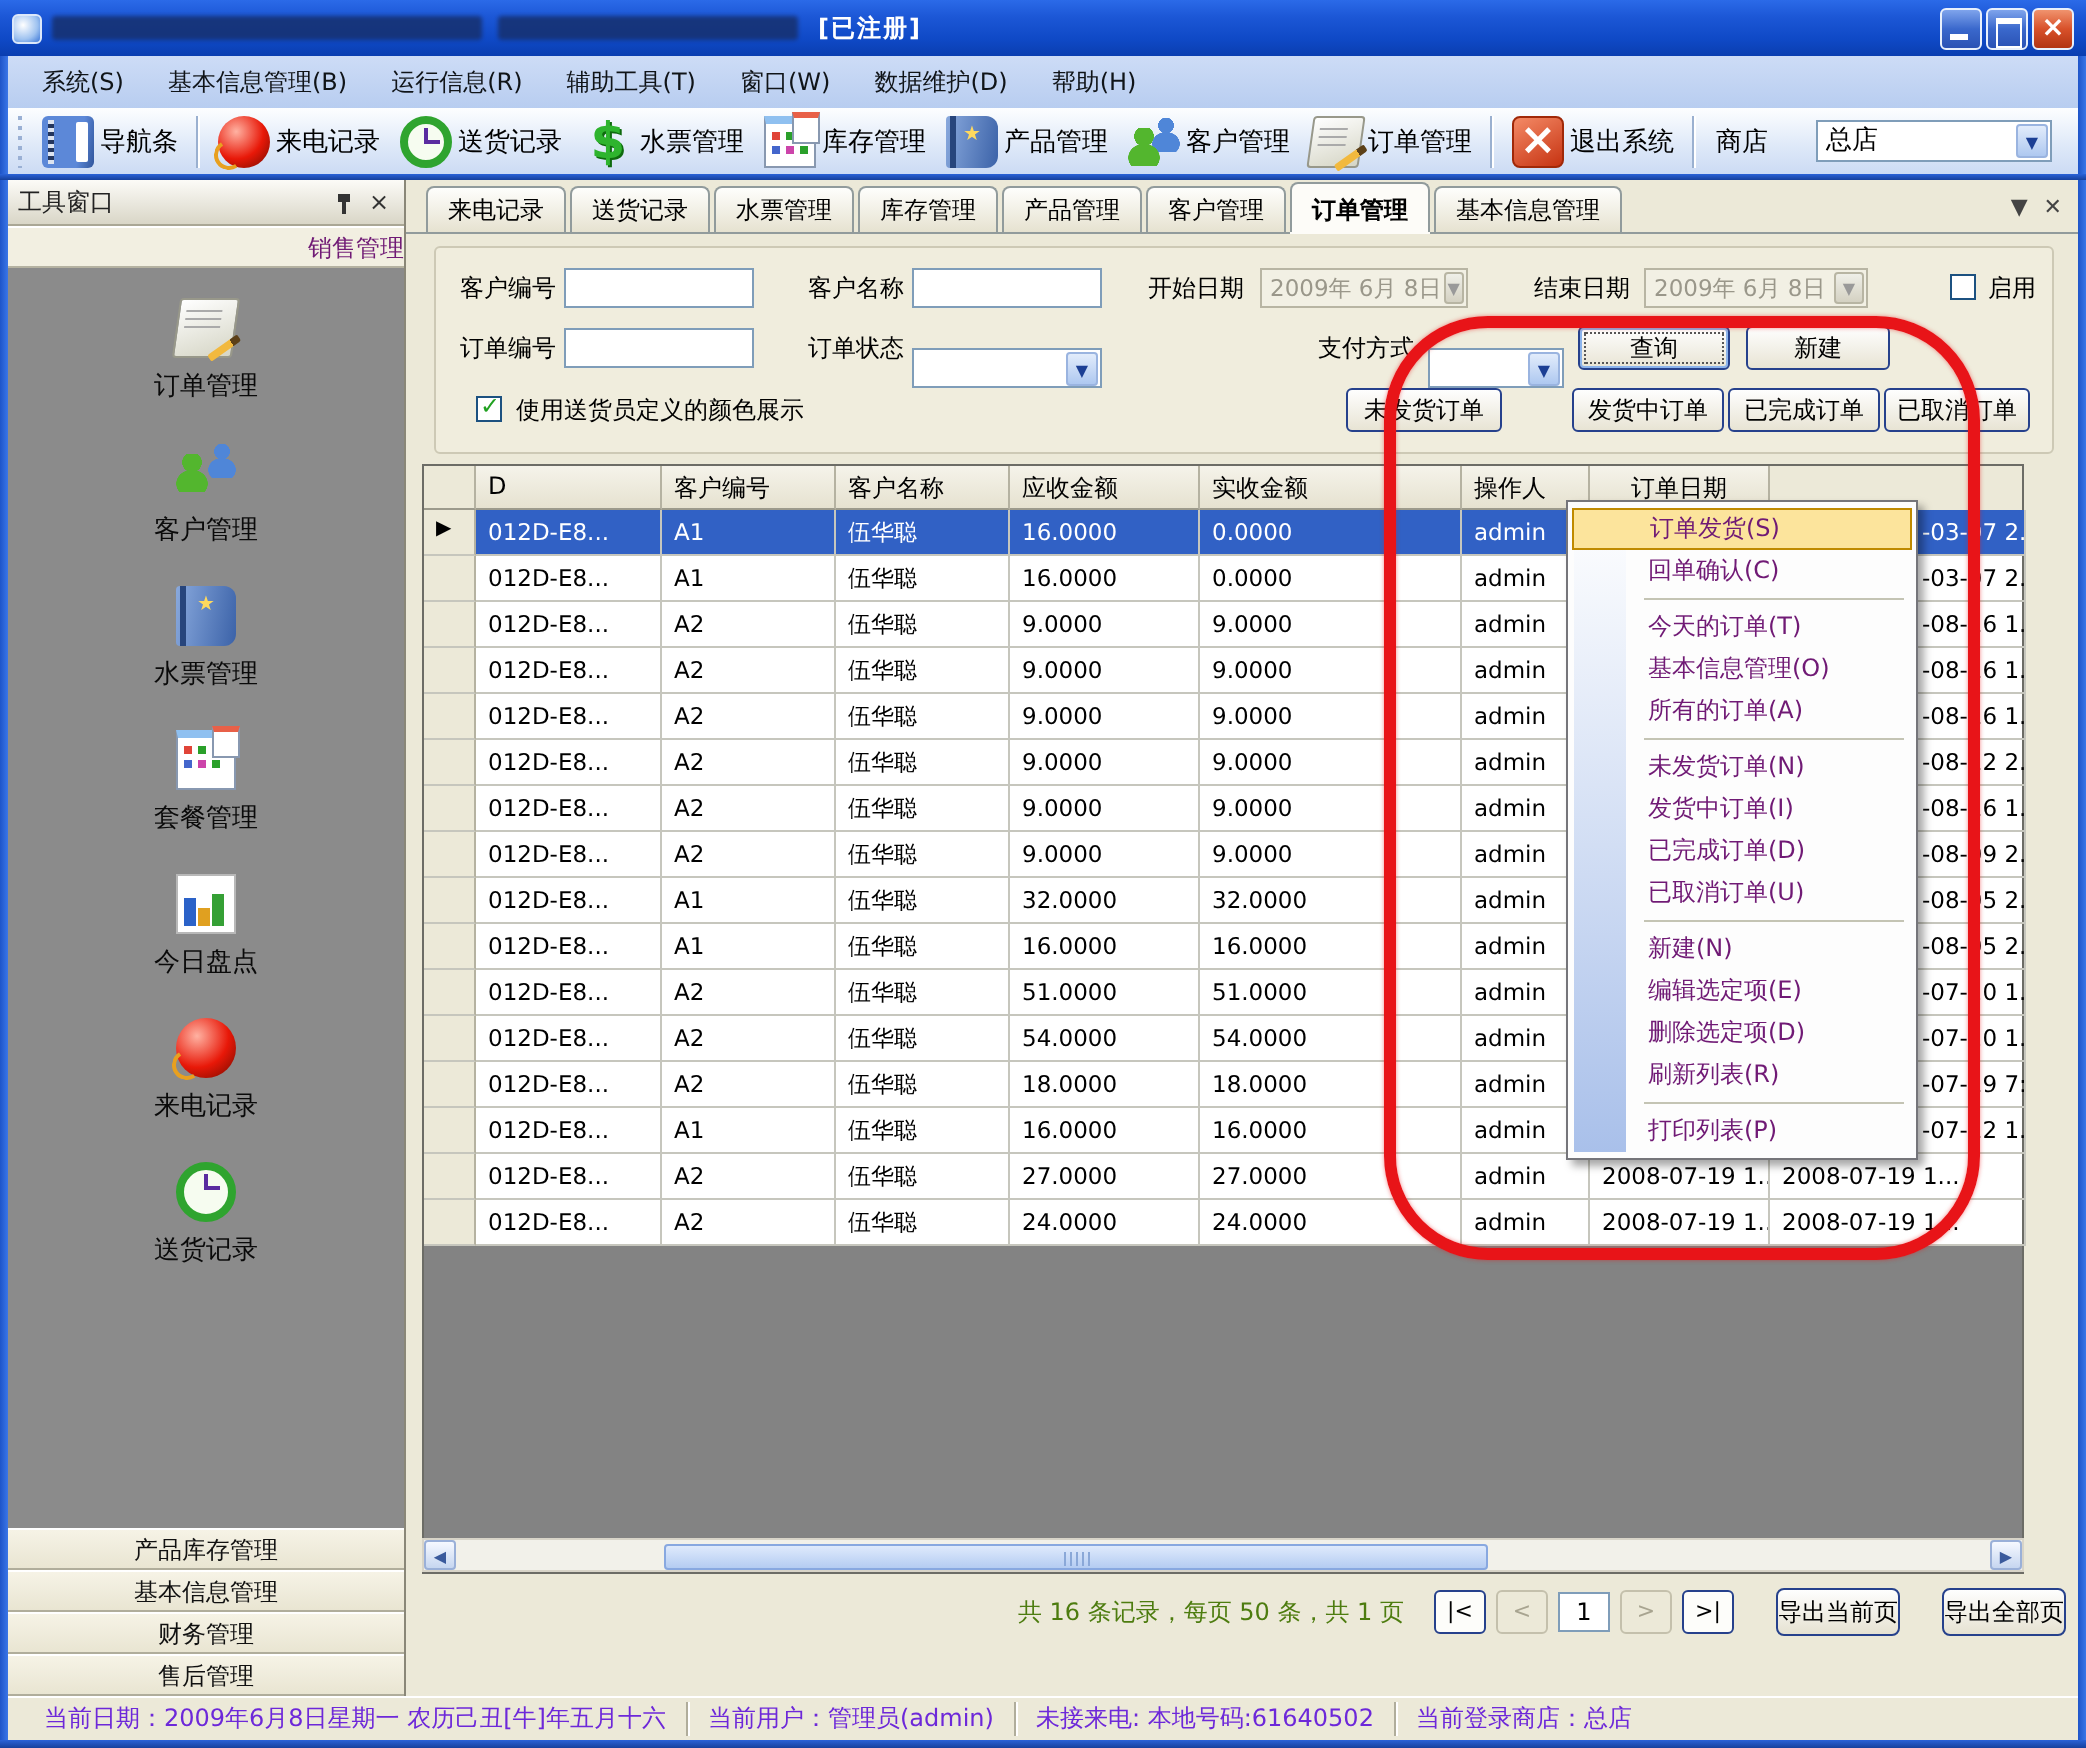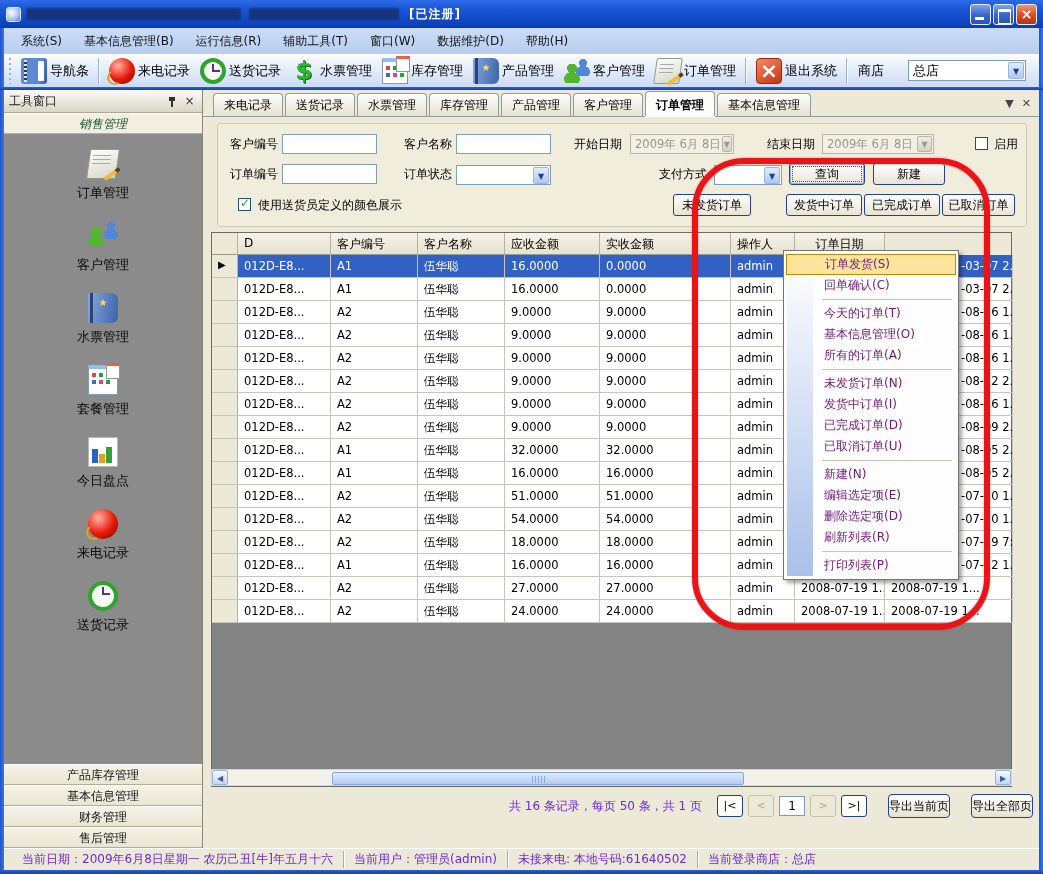--- a/index.html
+++ b/index.html
@@ -38,21 +38,21 @@
   
   .toolbar { position:absolute; left:4px; right:4px; top:54px; height:33px;
     background:linear-gradient(180deg,#fdfeff,#dde8f8 60%,#ccdbf4); display:flex; align-items:center; z-index:6; }
   .grip { width:6px; height:26px; margin:0 3px; flex:none;
     background:repeating-linear-gradient(180deg,#9ab0d4 0 2px,transparent 2px 5px); background-size:2px 100%; background-repeat:repeat-y; background-position:2px 0; }
   .tb-items { display:flex; align-items:center; height:100%; }
   .tbtn { display:flex; align-items:center; gap:3px; padding:2px 5px; height:30px; border-radius:3px; cursor:pointer; }
   .tbtn.sep { width:2px; height:26px; padding:0; margin:0 4px; border-left:1px solid #9ab0d0; border-right:1px solid #fff; border-radius:0; }
   .tlabel { font-size:13px; white-space:nowrap; }
   .shop { display:flex; align-items:center; gap:24px; margin-left:6px; font-size:13px; }
-  .combo { display:inline-flex; align-items:center; justify-content:space-between; background:#fff; border:1px solid #7f9db9; height:21px; padding-left:4px; cursor:pointer; }
+  .combo { display:inline-flex; align-items:flex-start; justify-content:space-between; background:#fff; border:1px solid #7f9db9; height:21px; padding-left:4px; cursor:pointer; }
   .shopcombo { width:118px; }
   .combo .arrow { width:16px; height:17px; margin:1px; flex:none; text-align:center; line-height:17px; font-size:8px; color:#1c3f94;
     background:linear-gradient(180deg,#e2ecfb,#aec8f0); border:1px solid #9ab4e0; border-radius:2px; }
   .accent { position:absolute; left:0; right:0; top:87px; height:3px; background:linear-gradient(180deg,#2a62d8,#16409c); z-index:6; }
 
   
   .ticon { position:relative; width:26px; height:26px; flex:none; display:inline-block; }
   .ic-nav-book { background:linear-gradient(100deg,#5c88d8 70%,#31569c); border-radius:3px; }
   .ic-nav-book::before { content:""; position:absolute; right:3px; top:3px; bottom:3px; width:6px; background:#fff; border-radius:1px; }
   .ic-nav-book::after { content:""; position:absolute; left:3px; top:2px; bottom:2px; width:3px;
@@ -92,21 +92,21 @@
 
   
   .sidebar { position:absolute; left:4px; top:90px; width:199px; bottom:26px; background:#8b8b8b; border-right:1px solid #8a8778; z-index:4; }
   .tool-titlebar { height:23px; background:linear-gradient(180deg,#fcfbf7,#d9d6c7); border-bottom:1px solid #aaa795;
     display:flex; align-items:center; padding:0 5px; color:#222; }
   .tt-label { flex:1; }
   .tt-btn { width:15px; height:15px; margin-left:3px; text-align:center; line-height:13px; color:#333; border:1px solid transparent; cursor:pointer; position:relative; }
   .pinhead { position:absolute; left:4px; top:2px; width:6px; height:4px; background:#333; }
   .pinstem { position:absolute; left:6px; top:6px; width:2px; height:6px; background:#333; }
   .section-hdr { height:21px; background:#f2efe1; border-bottom:1px solid #b5b2a1; border-top:1px solid #fff;
-    text-align:center; line-height:20px; color:#14532d;font-style:italic; }
+    text-align:right; line-height:20px; color:#701a75; }
   .side-body { position:absolute; top:45px; bottom:85px; left:0; right:0; display:flex; flex-direction:column; align-items:center; padding-top:14px; gap:19px; overflow:hidden; }
   .side-item { display:flex; flex-direction:column; align-items:center; gap:5px; cursor:pointer; }
   .side-item .ticon { width:30px; height:30px; }
   .side-item .slabel { font-size:13px; color:#0a0a0a; }
   .side-groups { position:absolute; left:0; right:0; bottom:0; }
   .grp-bar { height:21px; background:linear-gradient(180deg,#f6f3e6,#e9e5d2); border-top:1px solid #fff; border-bottom:1px solid #b0ad9b;
     text-align:center; line-height:20px; color:#111; cursor:pointer; }
 
   
   .content { position:absolute; left:203px; right:4px; top:90px; bottom:26px; background:#ece9d8; z-index:3; }
@@ -161,21 +161,21 @@
   .hscroll { position:absolute; left:8px; top:679px; width:801px; height:17px; background:#f2f1ea; border:1px solid #d8d4c8; display:flex; align-items:center; }
   .sarrow { width:16px; height:15px; flex:none; text-align:center; line-height:15px; font-size:8px; color:#3a5a9c; cursor:pointer;
     background:linear-gradient(180deg,#f6f9ff,#c6d6f0); border:1px solid #9ab0d8; border-radius:2px; }
   .sarrow.right { margin-left:auto; }
   .sthumb { position:absolute; left:120px; top:2px; width:412px; height:13px; border:1px solid #88a8e0; border-radius:2px; cursor:grab;
     background:linear-gradient(180deg,#dfeafc,#b4ccf2); }
   .sthumb::before { content:""; position:absolute; left:50%; top:3px; width:1px; height:7px; background:#8aa8d8; box-shadow:3px 0 0 #8aa8d8,-3px 0 0 #8aa8d8,6px 0 0 #8aa8d8,-6px 0 0 #8aa8d8; }
 
   
   .pagerow { position:absolute; left:0; right:6px; top:703px; height:26px; display:flex; align-items:center; justify-content:flex-end; gap:5px; }
-  .psummary { margin-right:10px; color:#6d28d9; }
+  .psummary { margin-right:10px; color:#4d7c0f; }
   .pgbtn { width:26px; height:22px; border:1px solid #26418c; border-radius:3px; background:#fdfdfa; text-align:center; line-height:20px; cursor:pointer; font-size:11px; }
   .pgbtn.disabled { border-color:#c4c0ac; background:#ece9d8; color:#a8a490; cursor:default; }
   .pginput { width:26px; height:20px; border:1px solid #7f9db9; text-align:center; font:inherit; }
   .expbtn { height:24px; padding:0 0; border:1px solid #26418c; border-radius:4px; background:linear-gradient(180deg,#fefefe,#e6e2d2);
     line-height:22px; cursor:pointer; margin-left:16px;text-align:right; }
 
   
   .statusbar { position:absolute; left:4px; right:4px; bottom:4px; height:22px; background:#ece9d8; border-top:1px solid #fff;
     display:flex; align-items:center; padding:0 8px; z-index:6; }
   .sseg { padding:0 10px; white-space:nowrap; color:#6d28d9; font-size:12px; }

